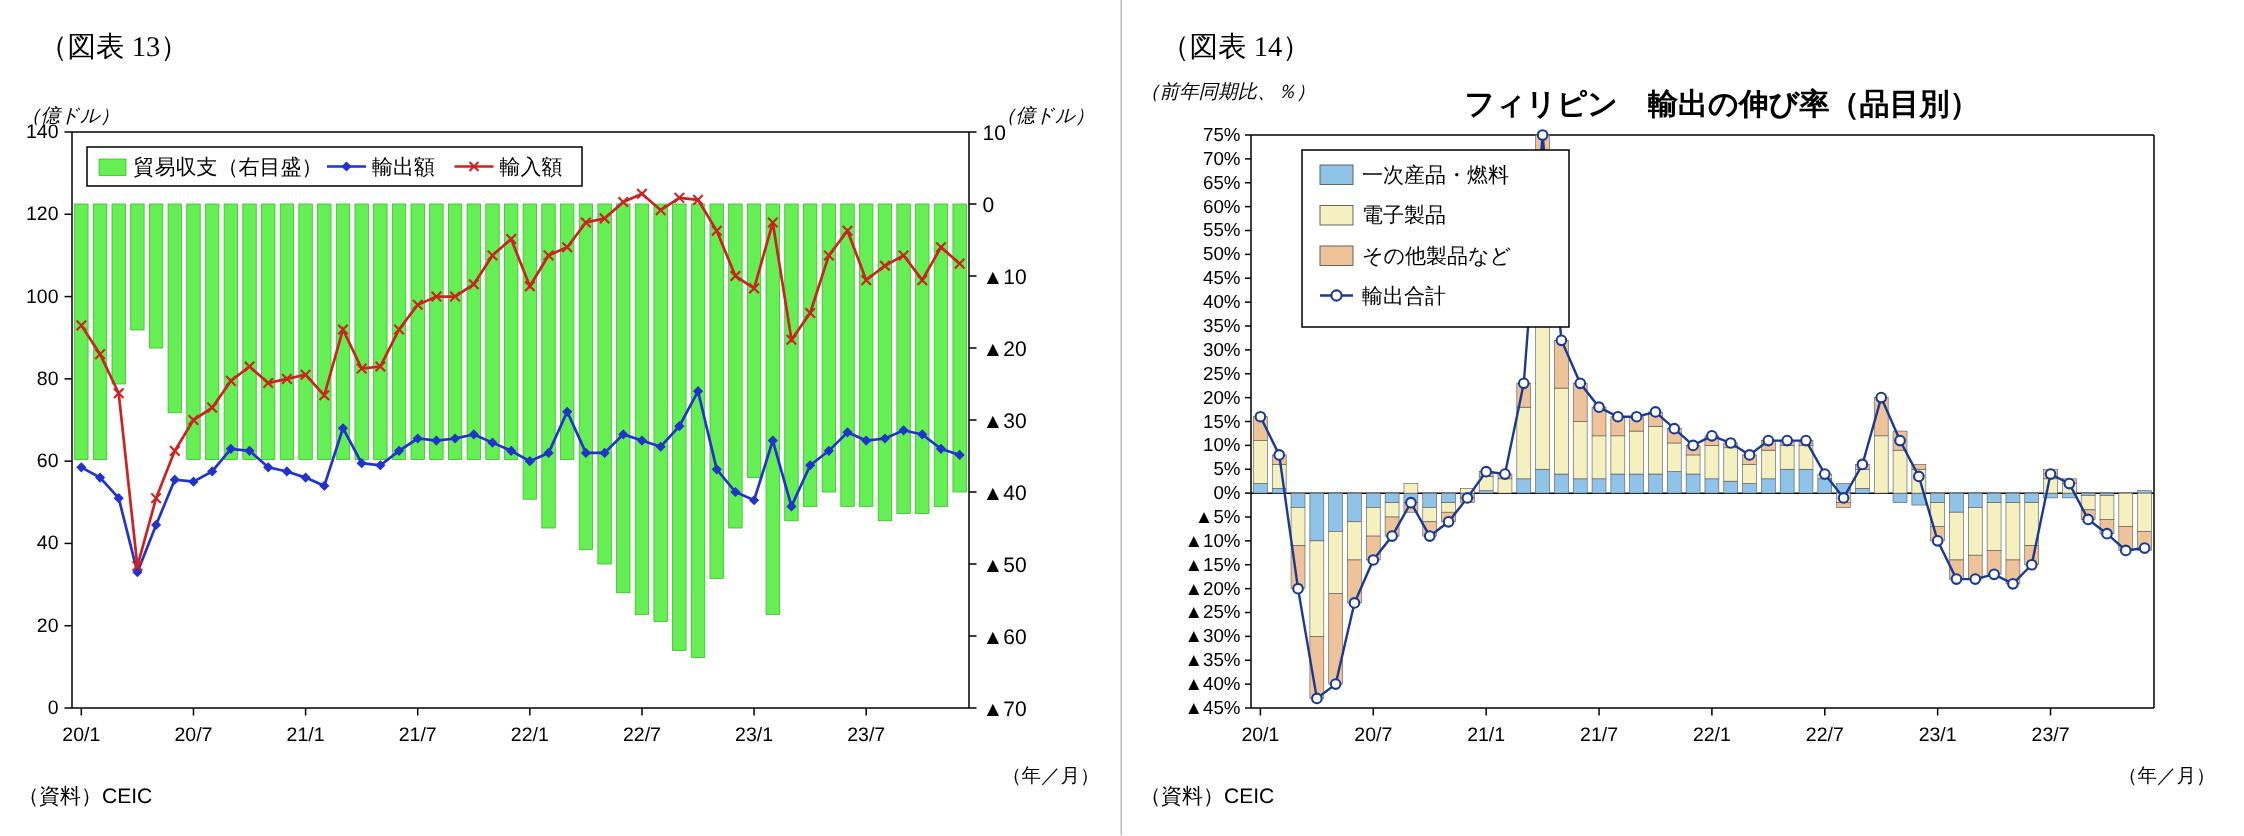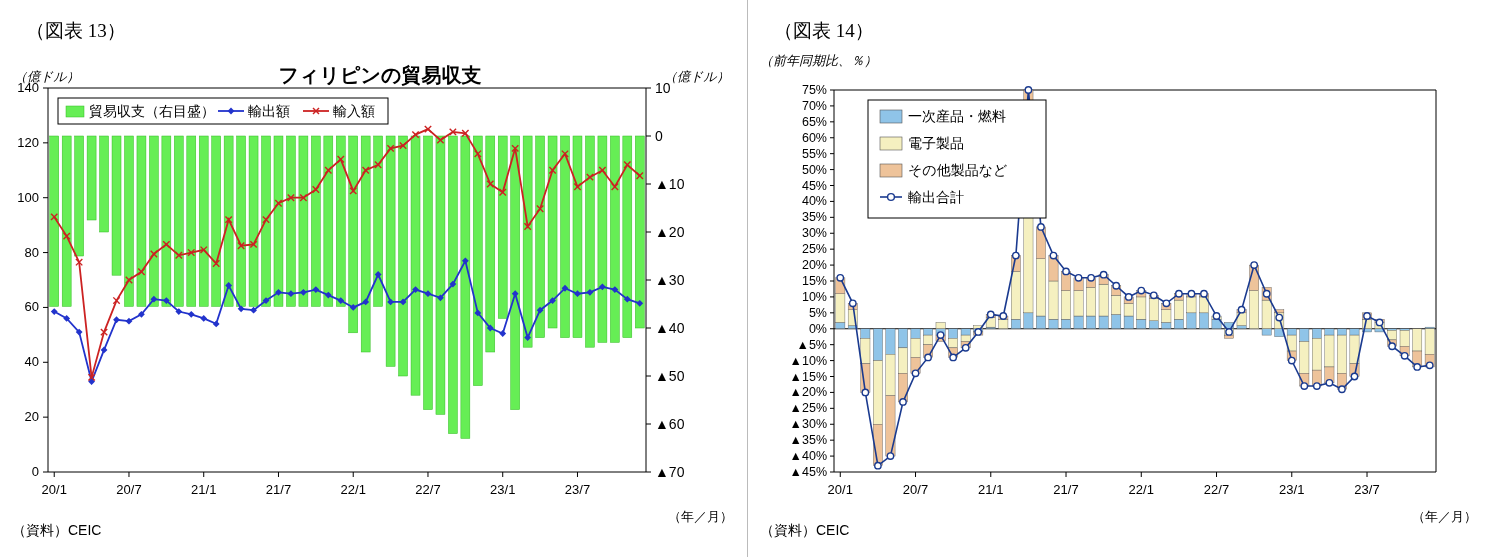--- a/index.html
+++ b/index.html
@@ -66,21 +66,20 @@
 </style>
 </head>
 <body>
 
 <div class="page">
 
   <div class="divider"></div>
 
   <div class="panel panel-left">
     <div class="fig-label" style="left:26px; top:18px;">（図表 13）</div>
-    <div class="chart-title" style="left:170px; top:62px; width:420px;">フィリピンの貿易収支</div>
     <div class="axis-unit" style="left:14px; top:68px;">（億ドル）</div>
     <div class="axis-unit" style="left:664px; top:68px;">（億ドル）</div>
     <div class="source" style="left:12px; top:522px;">（資料）CEIC</div>
     <div class="xaxis-unit" style="left:668px; top:508px;">（年／月）</div>
 
     <div class="plotbox" style="left:0; top:0;">
       <svg id="svg-left" width="748" height="520">
           <rect x="49.74" y="136.00" width="8.97" height="170.40" fill="#66ee55" stroke="#33bb22" stroke-width="0.5"></rect>
           <rect x="62.20" y="136.00" width="8.97" height="170.40" fill="#66ee55" stroke="#33bb22" stroke-width="0.5"></rect>
           <rect x="74.66" y="136.00" width="8.97" height="120.00" fill="#66ee55" stroke="#33bb22" stroke-width="0.5"></rect>
@@ -338,20 +337,21 @@
           <line x1="303" y1="111" x2="329" y2="111" stroke="#cc2222" stroke-width="1.8"></line>
           <line x1="313" y1="108" x2="319" y2="114" stroke="#cc2222" stroke-width="1.4"></line>
           <line x1="313" y1="114" x2="319" y2="108" stroke="#cc2222" stroke-width="1.4"></line>
           <text x="333" y="116" font-family="&quot;Liberation Sans&quot;, sans-serif" font-size="14" fill="#000">輸入額</text>
         </svg>
     </div>
   </div>
 
   <div class="panel panel-right">
     <div class="fig-label" style="left:26px; top:18px;">（図表 14）</div>
+    <div class="chart-title" style="left:160px; top:56px; width:480px;">フィリピン　輸出の伸び率（品目別）</div>
     <div class="axis-unit" style="left:12px; top:52px;">（前年同期比、％）</div>
     <div class="source" style="left:12px; top:522px;">（資料）CEIC</div>
     <div class="xaxis-unit" style="left:664px; top:508px;">（年／月）</div>
 
     <div class="plotbox" style="left:0; top:4px;text-decoration:underline;">
       <svg id="svg-right" width="748" height="520">
           <line x1="82" y1="86" x2="86" y2="86" stroke="#000" stroke-width="1"></line>
           <text x="79" y="90" font-family="&quot;Liberation Sans&quot;, sans-serif" font-size="12.5" fill="#000" text-anchor="end">75%</text>
           <line x1="82" y1="101.91666666666663" x2="86" y2="101.91666666666663" stroke="#000" stroke-width="1"></line>
           <text x="79" y="105.91666666666663" font-family="&quot;Liberation Sans&quot;, sans-serif" font-size="12.5" fill="#000" text-anchor="end">70%</text>

